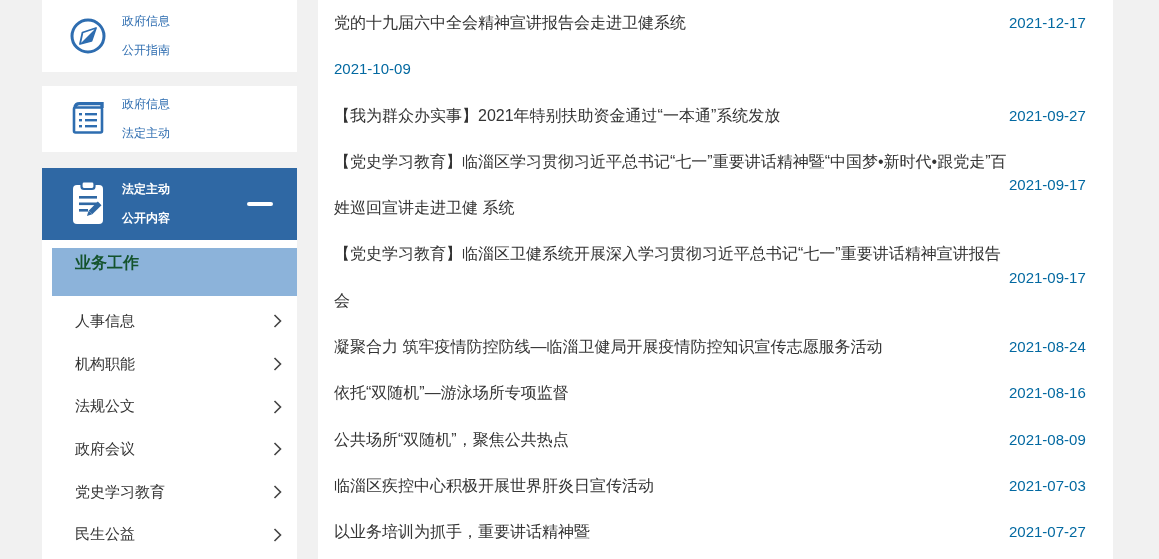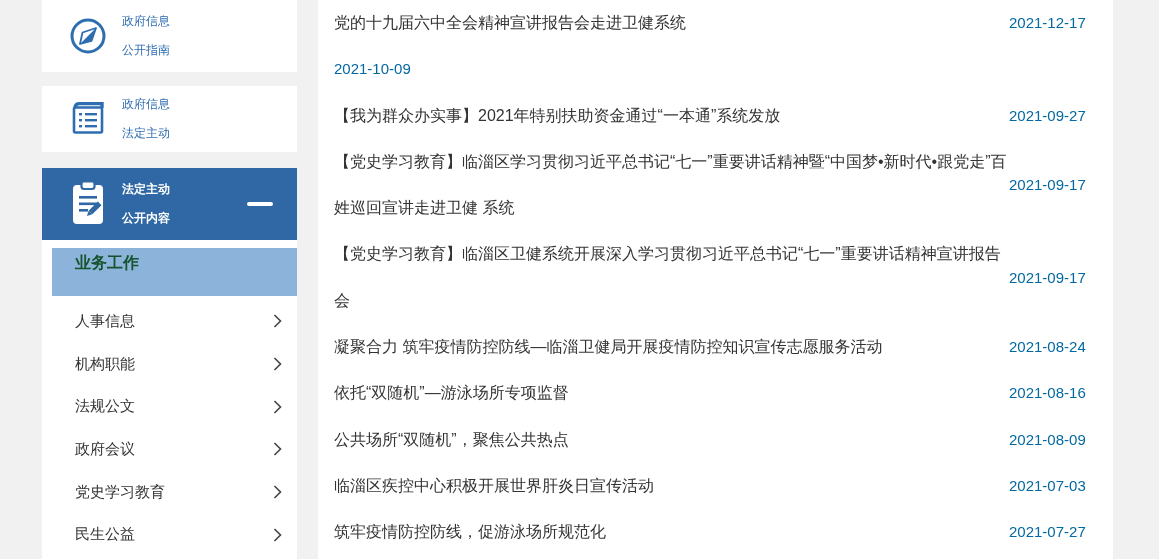--- a/index.html
+++ b/index.html
@@ -216,19 +216,19 @@
   </li>
         <li class="news-row">
     <a class="news-title">公共场所“双随机”，聚焦公共热点</a>
     <span class="news-date">2021-08-09</span>
   </li>
         <li class="news-row">
     <a class="news-title">临淄区疾控中心积极开展世界肝炎日宣传活动</a>
     <span class="news-date">2021-07-03</span>
   </li>
         <li class="news-row">
-    <a class="news-title">筑牢疫情防控防线，促游泳场所规范化</a>
+    <a class="news-title">以业务培训为抓手，重要讲话精神暨</a>
     <span class="news-date">2021-07-27</span>
   </li>
       </ul>
   </main>
 
 </div>
 
 </body></html>

